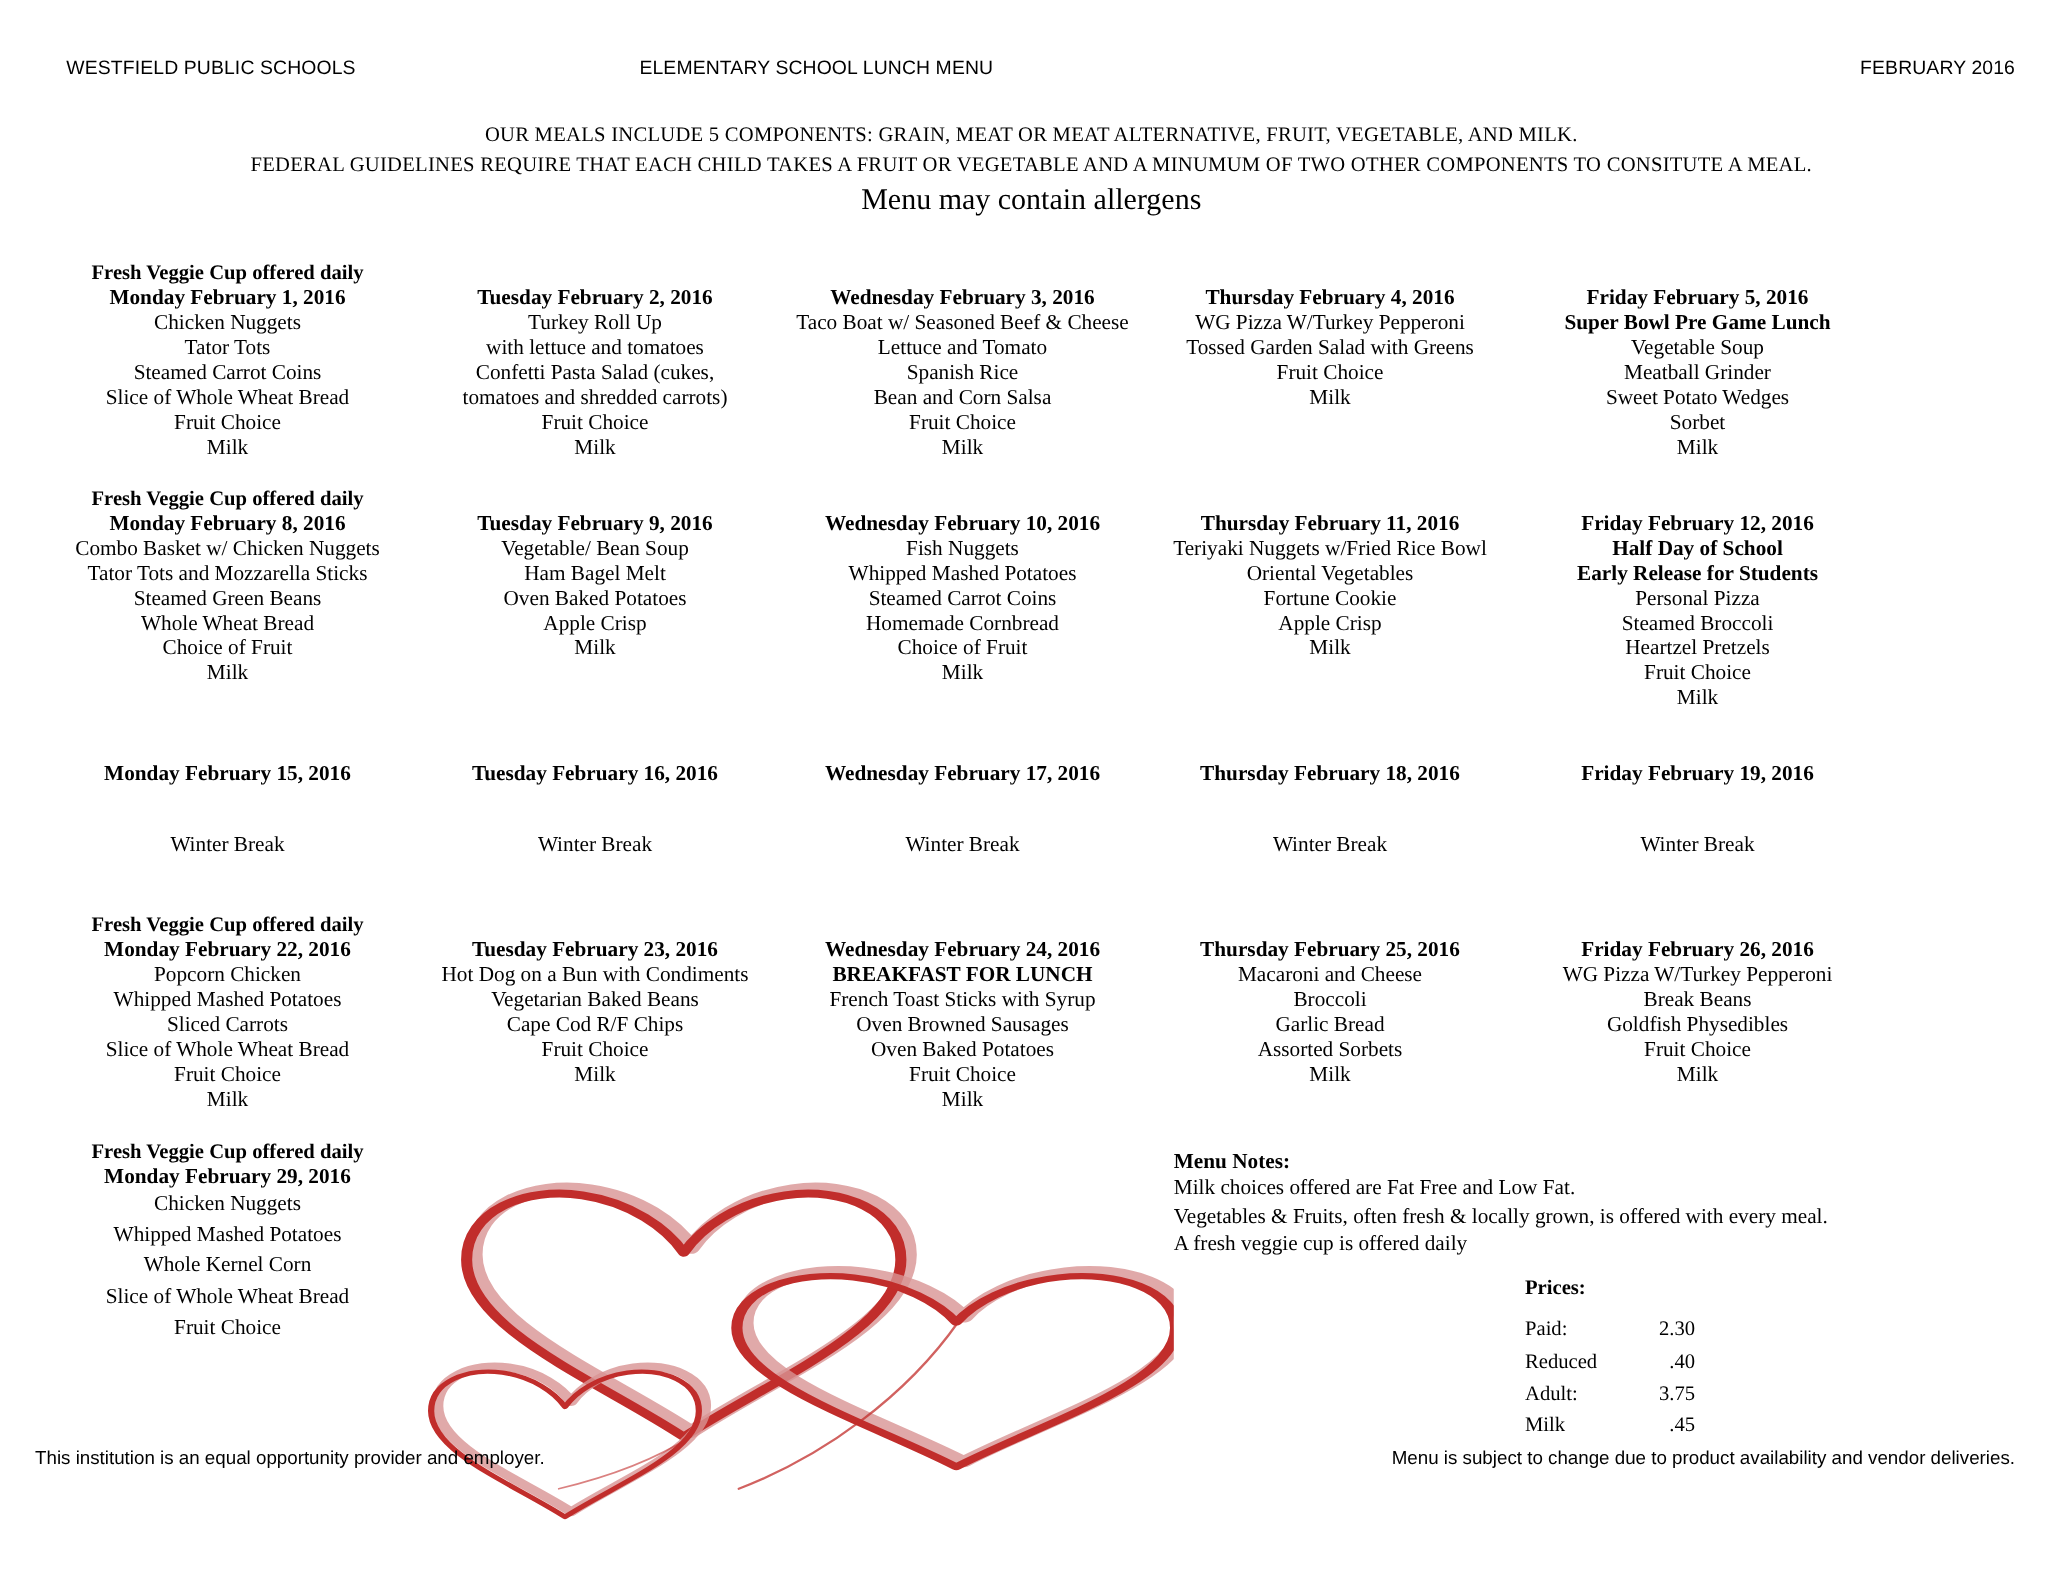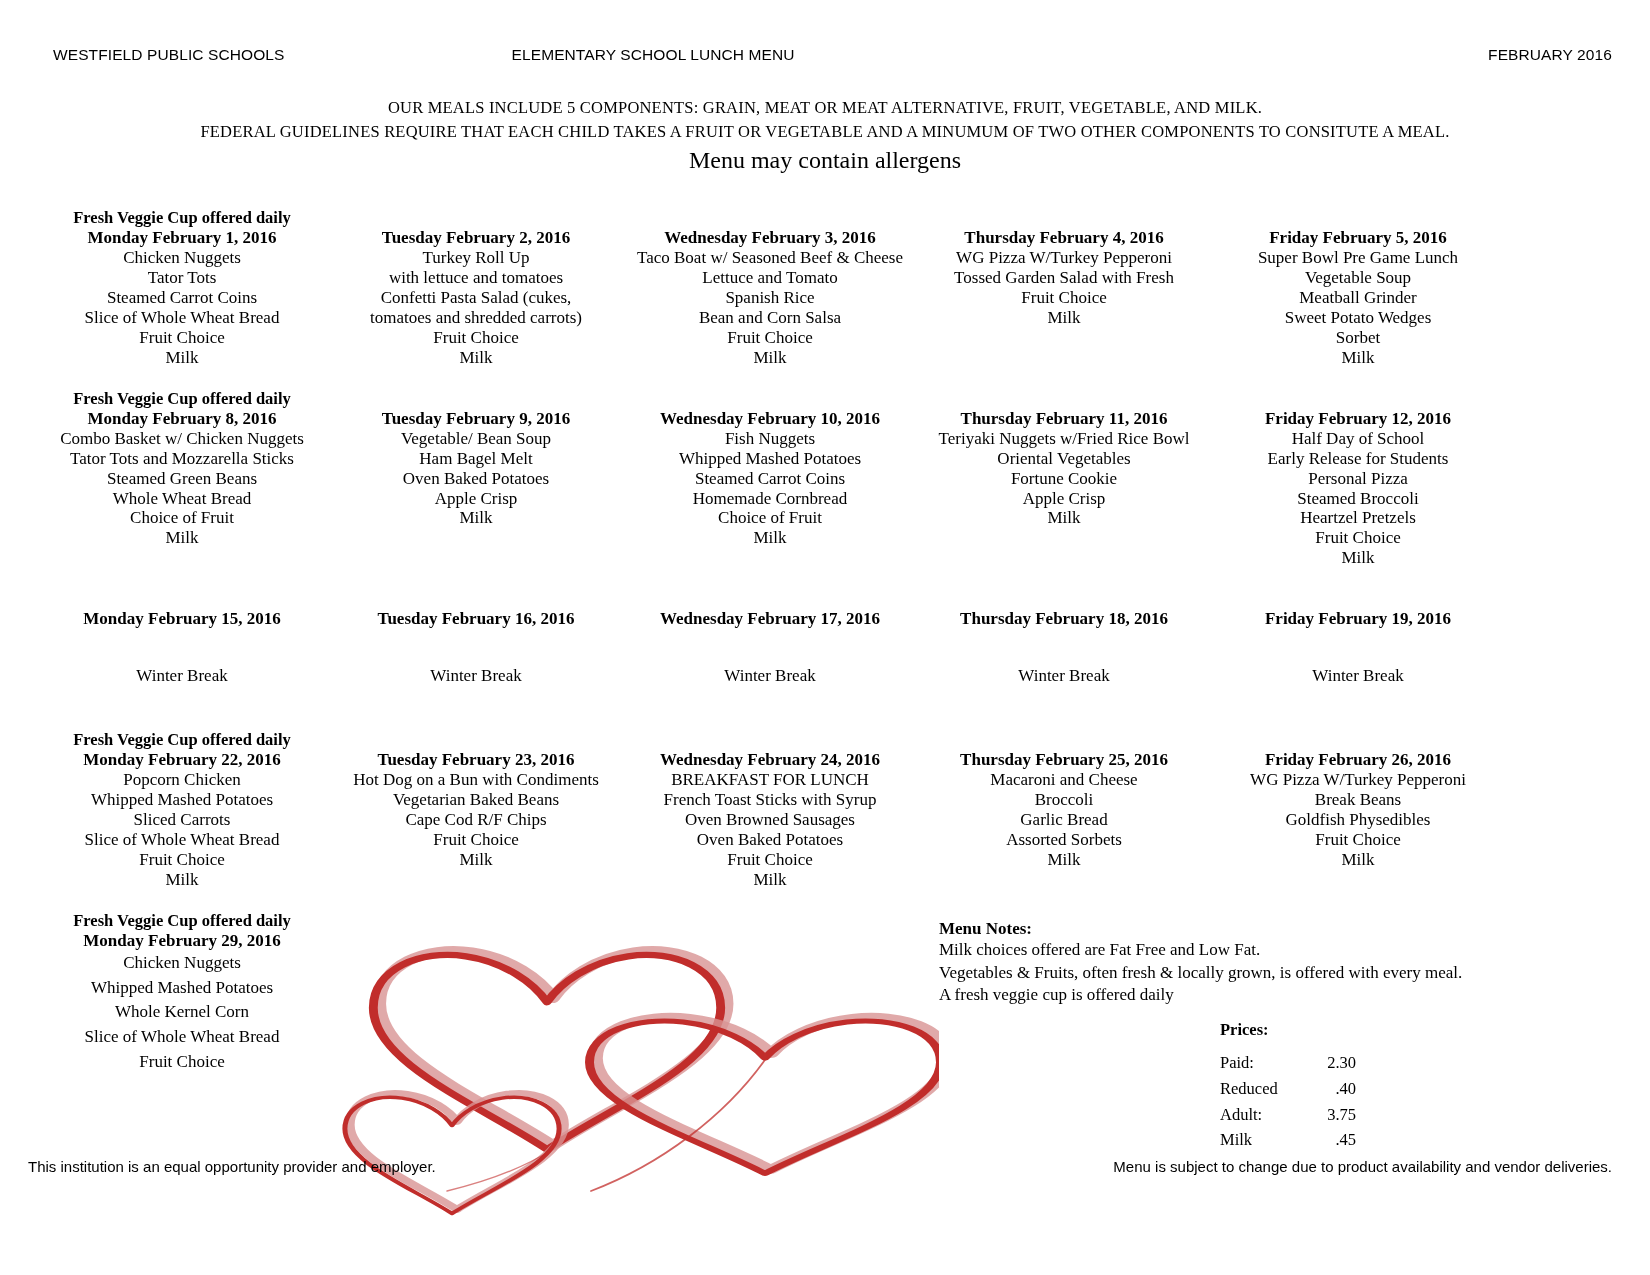--- a/index.html
+++ b/index.html
@@ -23,21 +23,21 @@
   .intro .l12 { font-size:16.5px; line-height:1.45; letter-spacing:0.2px; }
   .intro .l3  { font-size:24px; margin-top:3px; }
 
   .weeks { margin:34px 0 0 35px; width:1470px; }
   .week  { display:grid; grid-template-columns:repeat(5,294px); margin-bottom:21px; }
   .week.break { margin-top:12px; margin-bottom:44px; }
   .day { text-align:center; font-size:17px; line-height:1.175; }
   .preheader { display:block; font-weight:bold; font-size:16.5px; min-height:20px; }
   .date { font-weight:bold; }
   .item { display:block; }
-  .item.bold { font-weight:normal; }
+  .item.bold { font-weight:bold; }
   .week.break .item { margin-top:37px; }
   .day.spread .item { line-height:1.45; }
 
   .bottom { display:grid; grid-template-columns:294px 610px 1fr; margin-left:35px; }
   .hearts-wrap { margin-top:18px; }
   .notes { margin-top:8px; font-size:17px; }
   .notes-title { font-weight:bold; display:block; }
   .note-line { display:block; line-height:1.32; }
   .prices { margin-left:281px; margin-top:14px; font-size:16.5px; }
   .prices-title { font-weight:bold; display:block; margin-bottom:10px; }
@@ -95,21 +95,21 @@
         <span class="item">Lettuce and Tomato</span>
         <span class="item">Spanish Rice</span>
         <span class="item">Bean and Corn Salsa</span>
         <span class="item">Fruit Choice</span>
         <span class="item">Milk</span>
       </div>
       <div class="day">
         <span class="preheader"></span>
         <div class="date">Thursday February 4, 2016</div>
         <span class="item">WG Pizza W/Turkey Pepperoni</span>
-        <span class="item">Tossed Garden Salad with Fresh</span>
+        <span class="item">Tossed Garden Salad with Greens</span>
         <span class="item">Fruit Choice</span>
         <span class="item">Milk</span>
       </div>
       <div class="day">
         <span class="preheader"></span>
         <div class="date">Friday February 5, 2016</div>
         <span class="item bold">Super Bowl Pre Game Lunch</span>
         <span class="item">Vegetable Soup</span>
         <span class="item">Meatball Grinder</span>
         <span class="item">Sweet Potato Wedges</span>

